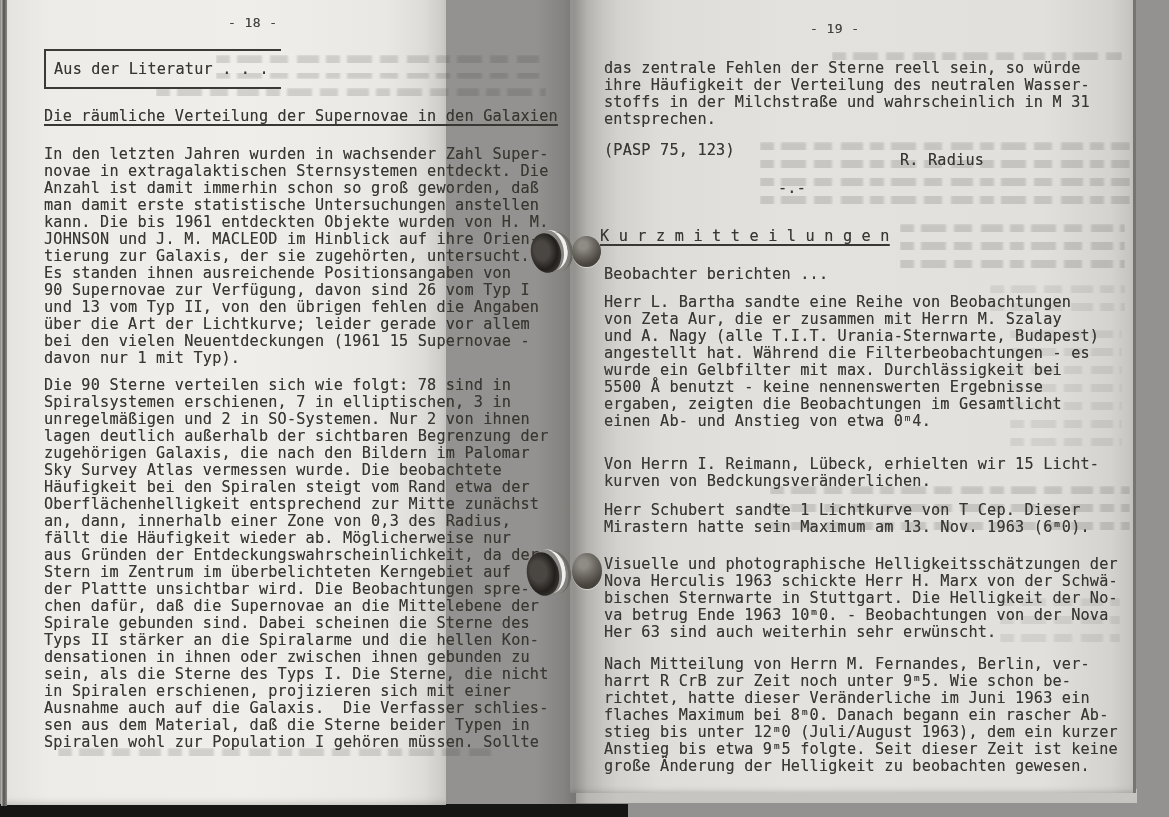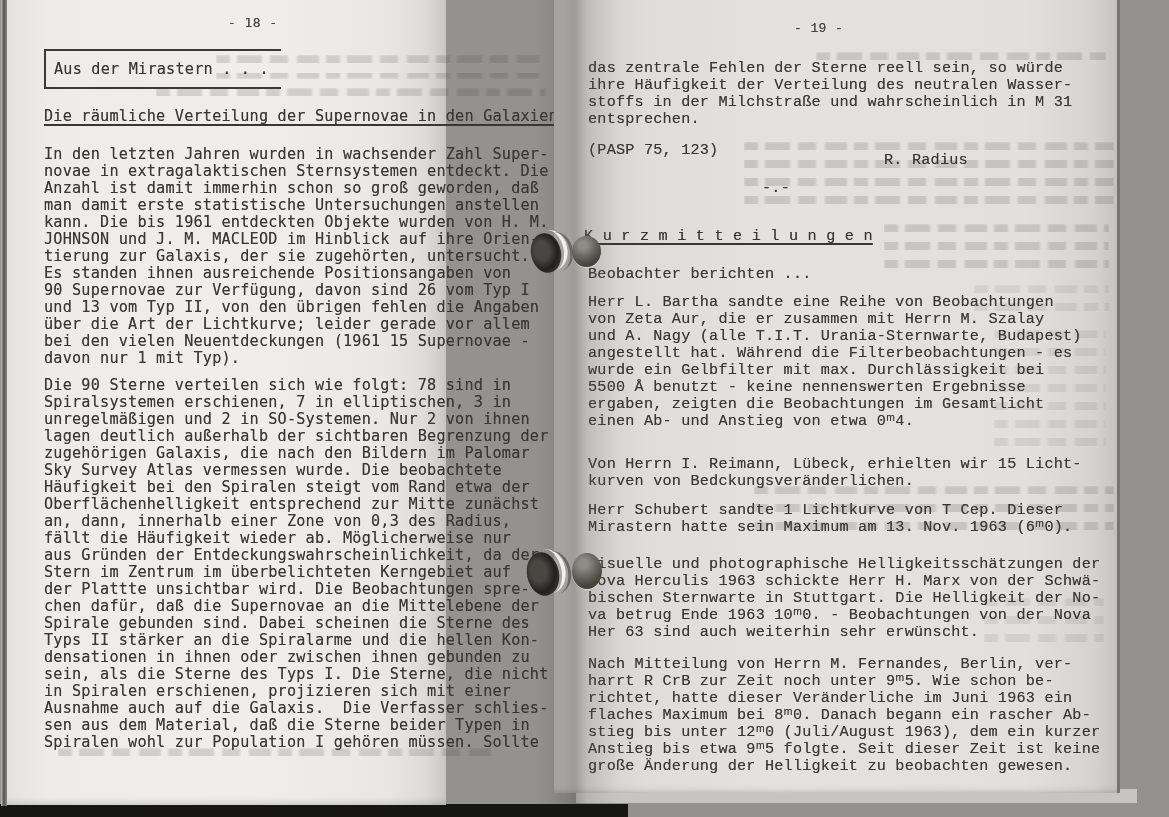--- a/index.html
+++ b/index.html
@@ -9,24 +9,24 @@
 
   
   .strip-black{position:absolute;left:0;top:804px;width:628px;height:13px;background:#161615;}
   .under-right{position:absolute;left:576px;top:789px;width:561px;height:14px;background:#c6c5c1;}
 
   
   .page{position:absolute;top:0;color:#3a3732;}
   .page-left{left:6px;width:440px;height:805px;
     background:linear-gradient(90deg,#e4e3df 0%,#edece8 10%,#efeeea 55%,#e9e8e4 86%,#dddcd8 95%,#c9c8c4 100%);
     box-shadow:inset 0 -6px 8px -6px rgba(60,58,54,.35);}
-  .page-right{left:554px;width:563px;height:793px;
+  .page-right{left:570px;width:563px;height:793px;
     background:linear-gradient(90deg,#b5b4b0 0%,#cfcecb 6%,#deddd9 16%,#e3e2de 40%,#e1e0dc 84%,#d4d3cf 96%,#c4c3bf 100%);
     border-right:3px solid #77756f;
-    box-shadow:inset 0 -5px 7px -5px rgba(60,58,54,.35);font-family:Liberation Mono, monospace;}
+    box-shadow:inset 0 -5px 7px -5px rgba(60,58,54,.35);}
   .edge-left{position:absolute;left:1px;top:0;width:6px;height:806px;
     background:linear-gradient(90deg,#c4c3bf,#55534e 45%,#8b8985);}
   .gutter-shadow{position:absolute;left:536px;top:0;width:82px;height:804px;pointer-events:none;
     background:linear-gradient(90deg,rgba(70,68,64,0) 0%,rgba(70,68,64,.20) 34%,rgba(44,42,40,.26) 47%,rgba(110,108,104,.16) 63%,rgba(110,108,104,0) 100%);}
 
   
   .tw{position:absolute;white-space:pre;font-size:15.2px;line-height:17px;letter-spacing:.2px;
       color:#3a3732;text-shadow:0 0 .6px rgba(58,55,50,.55);}
   .pagenum{font-size:13px;letter-spacing:.4px;color:#45423d;}
   .u{text-decoration:underline;text-underline-offset:3px;text-decoration-thickness:1.5px;}
@@ -55,21 +55,21 @@
 
 <div class="scene">
 
   <div class="strip-black"></div>
   <div class="under-right"></div>
 
   <div class="page page-left">
     <div class="tw pagenum" style="left:222px;top:14px;">- 18 -</div>
 
     <div class="rubric-box" style="left:38px;top:49px;">
-      <span class="tw" style="position:static;">Aus der Mirastern . . .</span>
+      <span class="tw" style="position:static;">Aus der Literatur . . .</span>
     </div>
 
     <div class="tw u" style="left:38px;top:108px;">Die räumliche Verteilung der Supernovae in den Galaxien</div>
 
     <div class="tw" style="left:38px;top:146px;">In den letzten Jahren wurden in wachsender Zahl Super-
 novae in extragalaktischen Sternsystemen entdeckt. Die
 Anzahl ist damit immerhin schon so groß geworden, daß
 man damit erste statistische Untersuchungen anstellen
 kann. Die bis 1961 entdeckten Objekte wurden von H. M.
 JOHNSON und J. M. MACLEOD im Hinblick auf ihre Orien-

